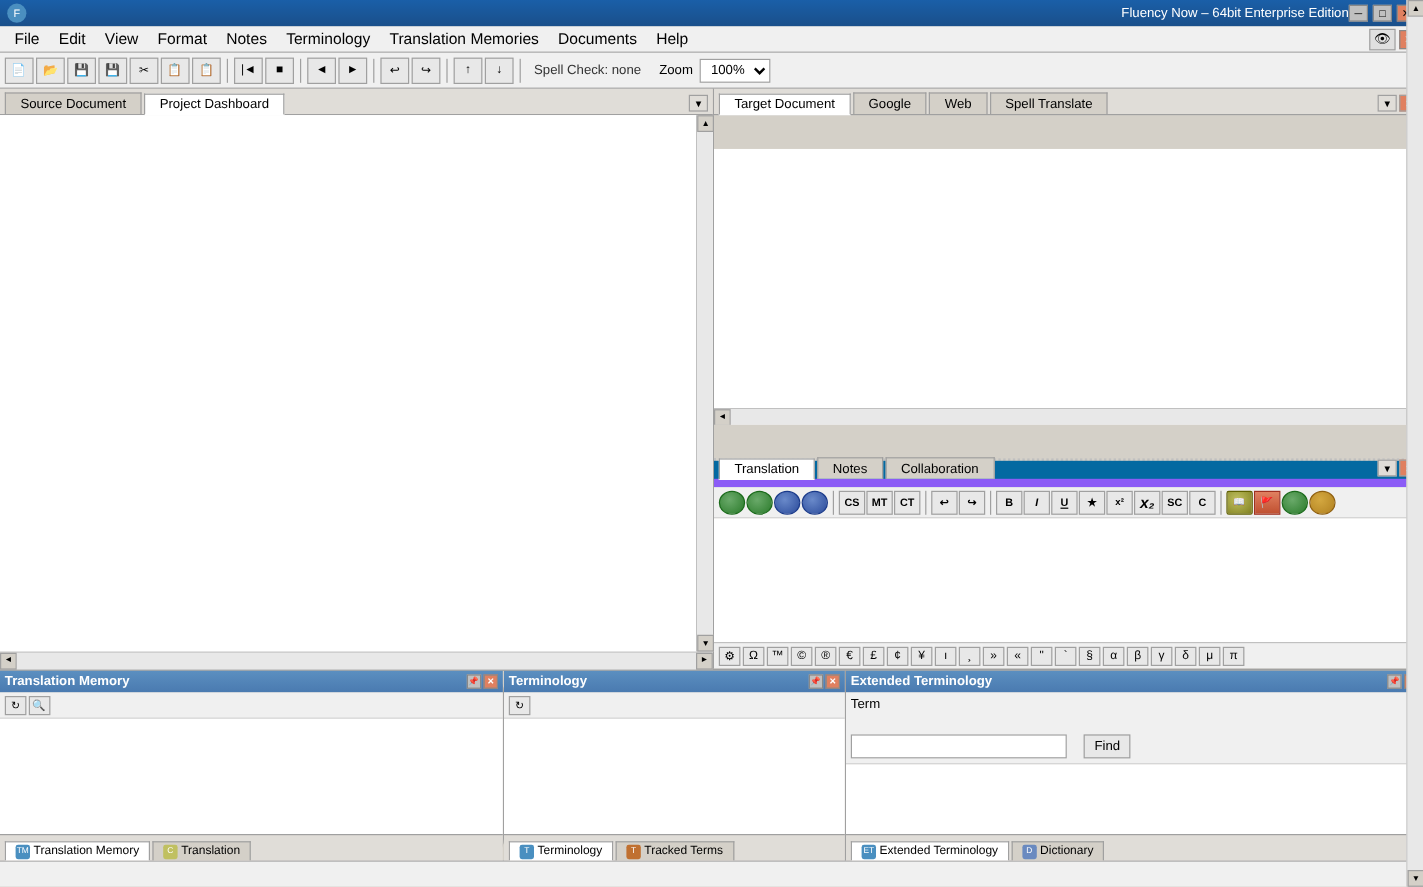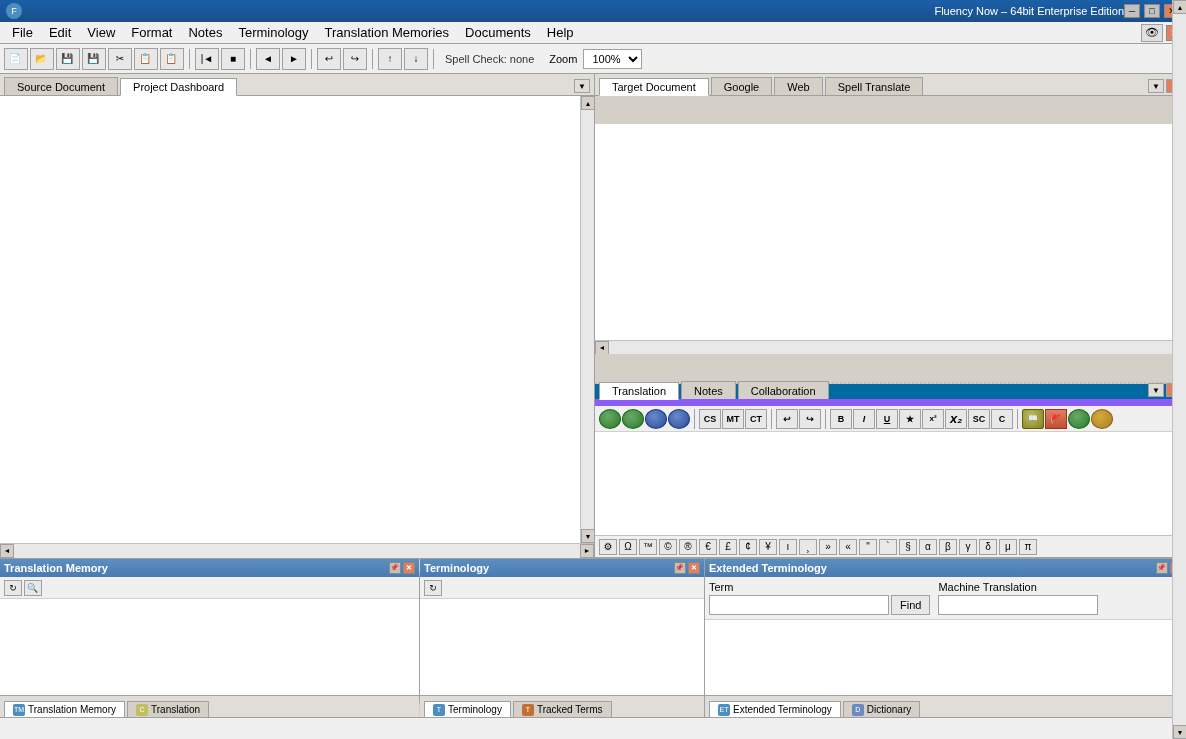--- a/index.html
+++ b/index.html
@@ -602,29 +602,25 @@
     <div class="bottom-panel-header">
       <span>Extended Terminology</span>
       <div class="panel-controls">
         <div class="panel-ctrl-btn">📌</div>
         <div class="panel-ctrl-btn" style="background:#e08060;color:white;">✕</div>
       </div>
     </div>
 
     <div style="padding:4px;display:flex;gap:8px;align-items:flex-start;background:#f0f0f0;border-bottom:1px solid #d0d0d0;">
       <div>
-        <div style="font-size:11px;margin-bottom:2px;">Term</div>
-        <div style="display:flex;gap:2px;align-items:center;">
+        <div style="font-size:11px;margin-bottom:19px;">Term</div>
+        <div style="display:flex;gap:14px;align-items:center;">
           <input type="text" class="ext-input" style="width: 180px; height: 20px; border: 1px solid rgb(160, 160, 160); font-size: 11px; padding: 0px 3px;">
           <button class="ext-find-btn">Find</button>
         </div>
-      </div>
-      <div>
-        <div style="font-size:11px;margin-bottom:2px;">Machine Translation</div>
-        <input type="text" style="width: 160px; height: 20px; border: 1px solid rgb(160, 160, 160); font-size: 11px; padding: 0px 3px;">
       </div>
     </div>
     <div class="bottom-panel-content"></div>
     <div class="bottom-panel-tabs">
       <div class="bottom-tab active">
         <span class="bottom-tab-icon" style="background:#4a8fc0;border-radius:2px;color:white;font-size:7px;">ET</span>
         <span>Extended Terminology</span>
       </div>
       <div class="bottom-tab">
         <span class="bottom-tab-icon" style="background:#6a8ac0;border-radius:2px;color:white;font-size:7px;">D</span>

